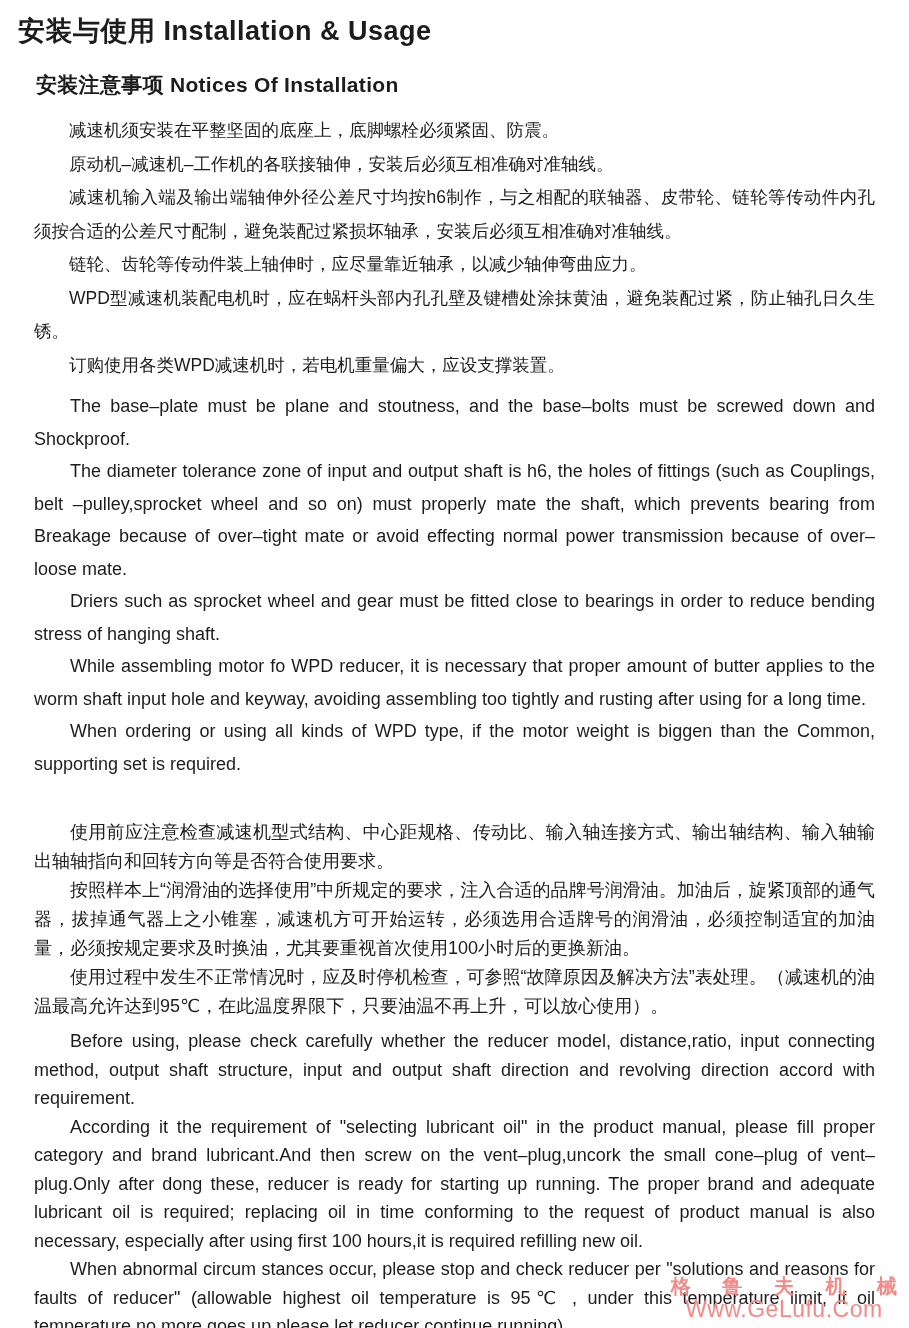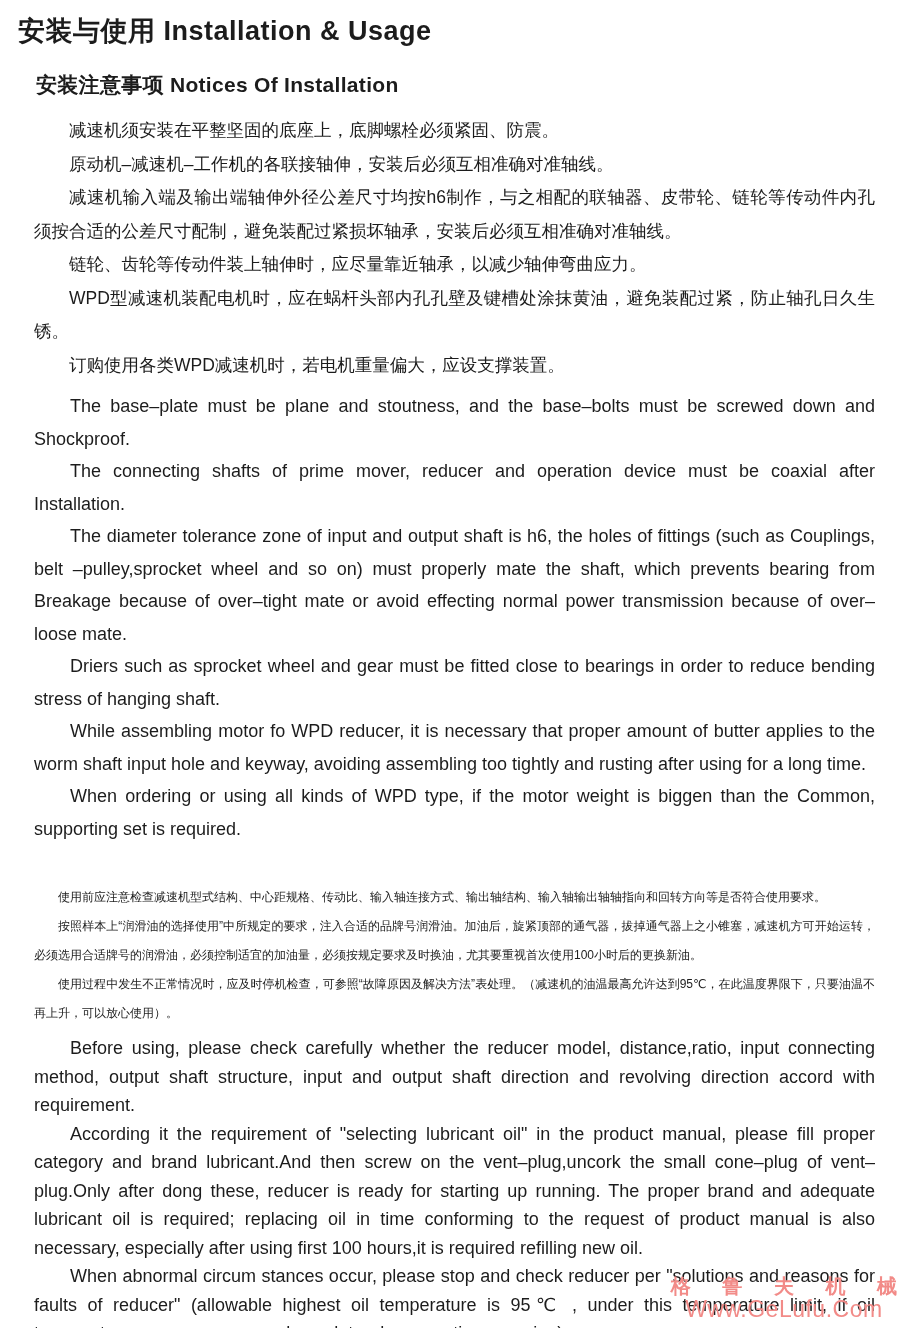--- a/index.html
+++ b/index.html
@@ -47,21 +47,21 @@
     font-size: 17.5px;
     line-height: 33.5px;
   }
   .en-block-1 {
     margin-top: 8px;
     font-size: 18px;
     line-height: 32.5px;
   }
   .cn-block-2 {
     margin-top: 38px;
-    font-size: 12px;
+    font-size: 18px;
     line-height: 29px;
   }
   .en-block-2 {
     margin-top: 6px;
     font-size: 18px;
     line-height: 28.5px;
   }
   .watermark {
     position: absolute;
     right: 12px;
@@ -99,21 +99,20 @@
       <p>减速机须安装在平整坚固的底座上，底脚螺栓必须紧固、防震。</p>
       <p>原动机–减速机–工作机的各联接轴伸，安装后必须互相准确对准轴线。</p>
       <p>减速机输入端及输出端轴伸外径公差尺寸均按h6制作，与之相配的联轴器、皮带轮、链轮等传动件内孔须按合适的公差尺寸配制，避免装配过紧损坏轴承，安装后必须互相准确对准轴线。</p>
       <p>链轮、齿轮等传动件装上轴伸时，应尽量靠近轴承，以减少轴伸弯曲应力。</p>
       <p>WPD型减速机装配电机时，应在蜗杆头部内孔孔壁及键槽处涂抹黄油，避免装配过紧，防止轴孔日久生锈。</p>
       <p>订购使用各类WPD减速机时，若电机重量偏大，应设支撑装置。</p>
     </div>
 
     <div class="text-block en-block-1">
       <p>The base–plate must be plane and stoutness, and the base–bolts must be screwed down and Shockproof.</p>
-      <p>The connecting shafts of prime mover, reducer and operation device must be coaxial after Installation.</p>
       <p>The diameter tolerance zone of input and output shaft is h6, the holes of fittings (such as Couplings, belt –pulley,sprocket wheel and so on) must properly mate the shaft, which prevents bearing from Breakage because of over–tight mate or avoid effecting normal power transmission because of over–loose mate.</p>
       <p>Driers such as sprocket wheel and gear must be fitted close to bearings in order to reduce bending stress of hanging shaft.</p>
       <p>While assembling motor fo WPD reducer, it is necessary that proper amount of butter applies to the worm shaft input hole and keyway, avoiding assembling too tightly and rusting after using for a long time.</p>
       <p>When ordering or using all kinds of WPD type, if the motor weight is biggen than the Common, supporting set is required.</p>
     </div>
   </section>
 
   <section>
 
     <div class="text-block cn-block-2">

